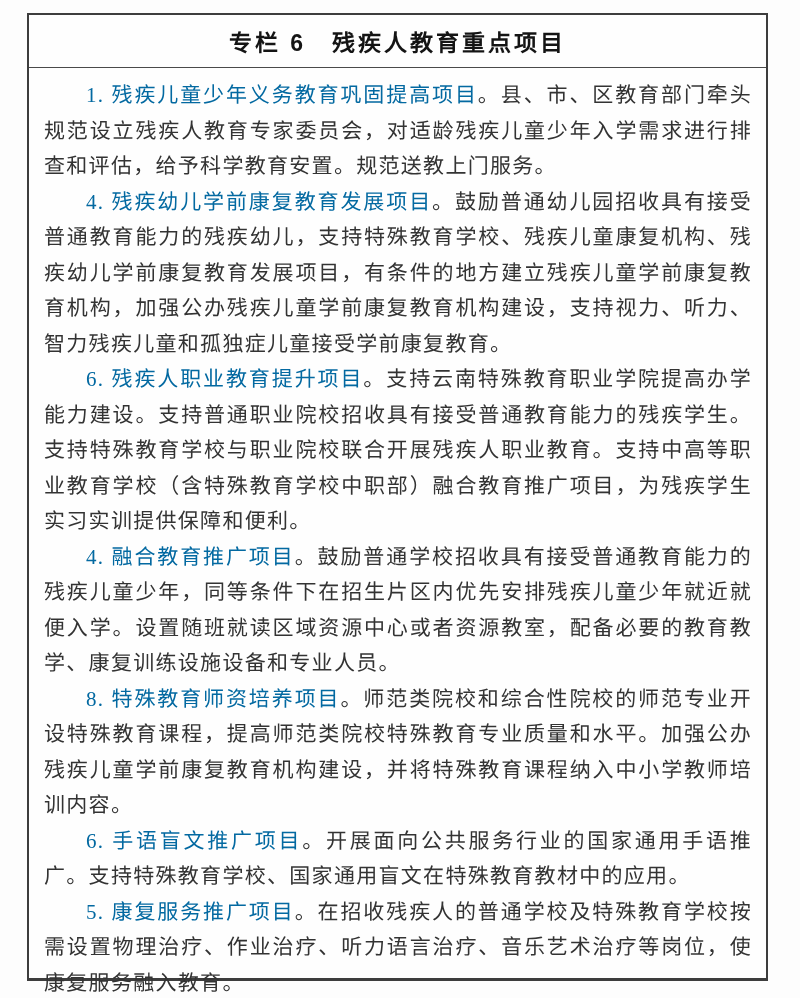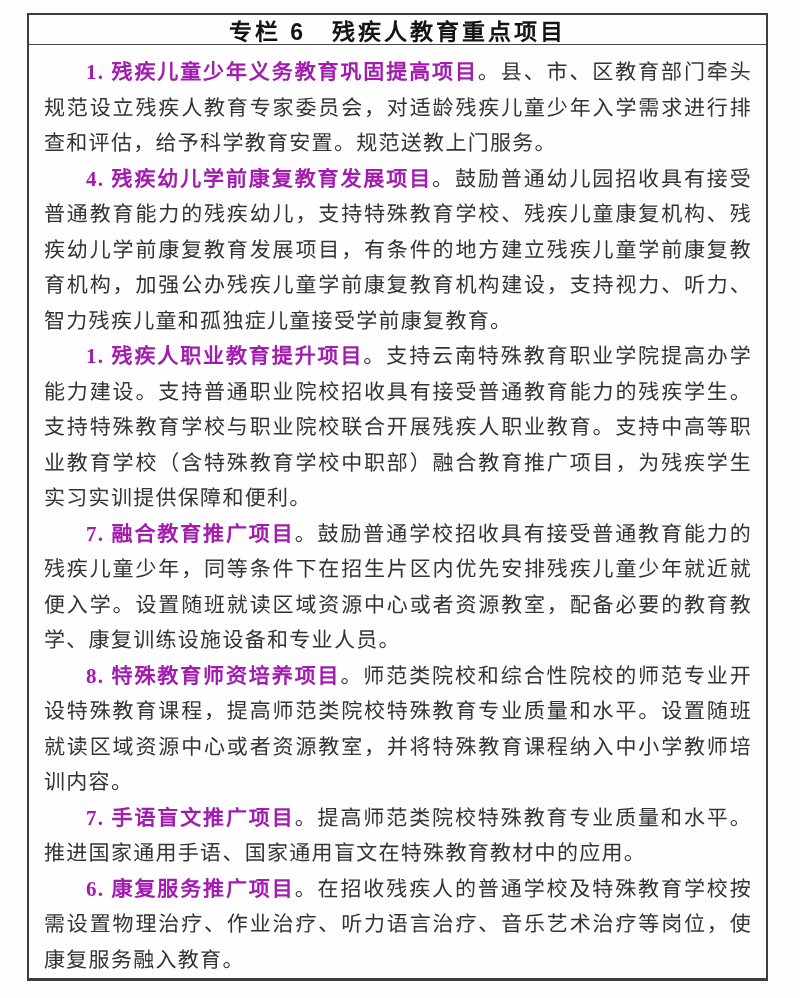--- a/index.html
+++ b/index.html
@@ -22,21 +22,21 @@
     top: 13px;
     width: 741px;
     height: 968px;
     box-sizing: border-box;
     background: #fefefe;
     border: 2px solid #3d3d3d;
     border-bottom-width: 3px;
   }
   .box-title-bar {
     box-sizing: border-box;
-    height: 30px;
+    height: 53px;
     border-bottom: 1px solid #4a4a4a;
     display: flex;
     align-items: center;
     justify-content: center;
   }
   .box-title {
     font-family: "Liberation Sans", "DejaVu Sans", sans-serif;
     font-weight: bold;
     font-size: 23px;
     letter-spacing: 3px;
@@ -52,38 +52,38 @@
     margin: 0;
     font-size: 21px;
     line-height: 35.5px;
     letter-spacing: 1.3px;
     text-align: justify;
     text-justify: inter-ideograph;
     text-indent: 2em;
     color: #333333;
   }
   .project-name {
-    font-weight: bold;
-    color: #a21caf;
+    font-weight: normal;
+    color: #0369a1;
   }
   .project-description {
     font-weight: normal;
   }
 </style>
 </head>
 <body>
 
 <div class="page">
   <div class="callout-box">
     <div class="box-title-bar">
       <span class="box-title">专栏 6　残疾人教育重点项目</span>
     </div>
     <div class="box-body">
       <p class="project-paragraph"><span class="project-name">1. 残疾儿童少年义务教育巩固提高项目</span><span class="project-description">。县、市、区教育部门牵头规范设立残疾人教育专家委员会，对适龄残疾儿童少年入学需求进行排查和评估，给予科学教育安置。规范送教上门服务。</span></p>
       <p class="project-paragraph"><span class="project-name">4. 残疾幼儿学前康复教育发展项目</span><span class="project-description">。鼓励普通幼儿园招收具有接受普通教育能力的残疾幼儿，支持特殊教育学校、残疾儿童康复机构、残疾幼儿学前康复教育发展项目，有条件的地方建立残疾儿童学前康复教育机构，加强公办残疾儿童学前康复教育机构建设，支持视力、听力、智力残疾儿童和孤独症儿童接受学前康复教育。</span></p>
-      <p class="project-paragraph"><span class="project-name">1. 残疾人职业教育提升项目</span><span class="project-description">。支持云南特殊教育职业学院提高办学能力建设。支持普通职业院校招收具有接受普通教育能力的残疾学生。支持特殊教育学校与职业院校联合开展残疾人职业教育。支持中高等职业教育学校（含特殊教育学校中职部）融合教育推广项目，为残疾学生实习实训提供保障和便利。</span></p>
-      <p class="project-paragraph"><span class="project-name">7. 融合教育推广项目</span><span class="project-description">。鼓励普通学校招收具有接受普通教育能力的残疾儿童少年，同等条件下在招生片区内优先安排残疾儿童少年就近就便入学。设置随班就读区域资源中心或者资源教室，配备必要的教育教学、康复训练设施设备和专业人员。</span></p>
-      <p class="project-paragraph"><span class="project-name">8. 特殊教育师资培养项目</span><span class="project-description">。师范类院校和综合性院校的师范专业开设特殊教育课程，提高师范类院校特殊教育专业质量和水平。设置随班就读区域资源中心或者资源教室，并将特殊教育课程纳入中小学教师培训内容。</span></p>
-      <p class="project-paragraph"><span class="project-name">7. 手语盲文推广项目</span><span class="project-description">。提高师范类院校特殊教育专业质量和水平。推进国家通用手语、国家通用盲文在特殊教育教材中的应用。</span></p>
-      <p class="project-paragraph"><span class="project-name">6. 康复服务推广项目</span><span class="project-description">。在招收残疾人的普通学校及特殊教育学校按需设置物理治疗、作业治疗、听力语言治疗、音乐艺术治疗等岗位，使康复服务融入教育。</span></p>
+      <p class="project-paragraph"><span class="project-name">6. 残疾人职业教育提升项目</span><span class="project-description">。支持云南特殊教育职业学院提高办学能力建设。支持普通职业院校招收具有接受普通教育能力的残疾学生。支持特殊教育学校与职业院校联合开展残疾人职业教育。支持中高等职业教育学校（含特殊教育学校中职部）融合教育推广项目，为残疾学生实习实训提供保障和便利。</span></p>
+      <p class="project-paragraph"><span class="project-name">4. 融合教育推广项目</span><span class="project-description">。鼓励普通学校招收具有接受普通教育能力的残疾儿童少年，同等条件下在招生片区内优先安排残疾儿童少年就近就便入学。设置随班就读区域资源中心或者资源教室，配备必要的教育教学、康复训练设施设备和专业人员。</span></p>
+      <p class="project-paragraph"><span class="project-name">8. 特殊教育师资培养项目</span><span class="project-description">。师范类院校和综合性院校的师范专业开设特殊教育课程，提高师范类院校特殊教育专业质量和水平。加强公办残疾儿童学前康复教育机构建设，并将特殊教育课程纳入中小学教师培训内容。</span></p>
+      <p class="project-paragraph"><span class="project-name">6. 手语盲文推广项目</span><span class="project-description">。开展面向公共服务行业的国家通用手语推广。支持特殊教育学校、国家通用盲文在特殊教育教材中的应用。</span></p>
+      <p class="project-paragraph"><span class="project-name">5. 康复服务推广项目</span><span class="project-description">。在招收残疾人的普通学校及特殊教育学校按需设置物理治疗、作业治疗、听力语言治疗、音乐艺术治疗等岗位，使康复服务融入教育。</span></p>
     </div>
   </div>
 </div>
 
 </body></html>

